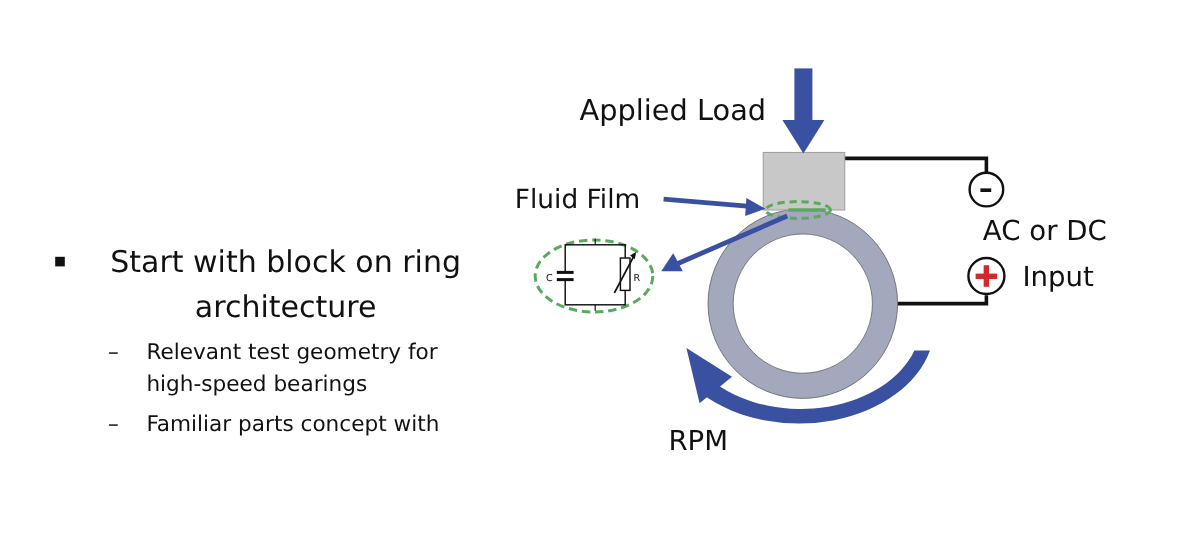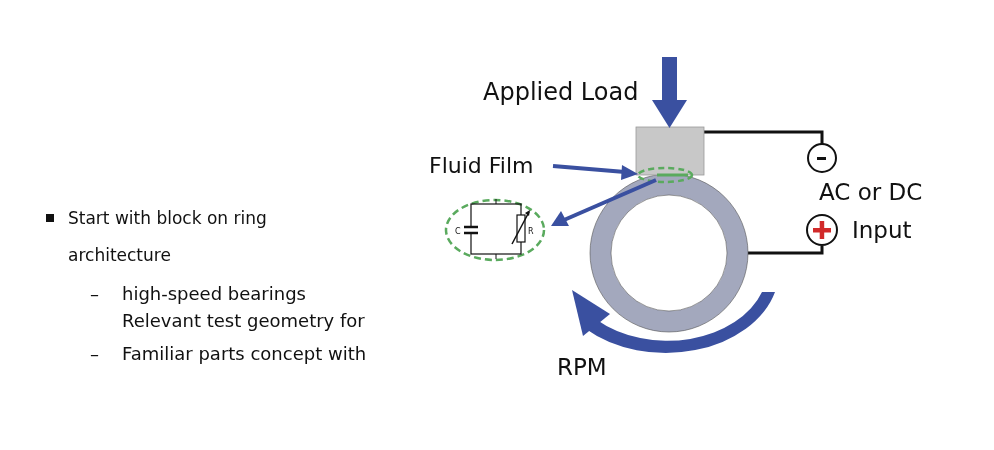--- a/index.html
+++ b/index.html
@@ -1,38 +1,38 @@
 <!DOCTYPE html>
 <html><head>
 <meta charset="utf-8">
 <style>
   html, body { margin: 0; padding: 0; background: #ffffff; }
   body { width: 994px; height: 450px; position: relative; overflow: hidden;
          font-family: "DejaVu Sans", sans-serif; color: #111; }
   .bullets { position: absolute; left: 44px; top: 200px; }
-  .l1 { position: relative; padding-left: 24px; font-size: 17px; line-height: 37px; width: 340px; }
+  .l1 { position: relative; padding-left: 24px; font-size: 25px; line-height: 37px; width: 340px; text-align: center; }
   .l1 .sq { position: absolute; left: 2px; top: 14px; width: 8px; height: 8px; background: #111; }
   .l2 { position: relative; padding-left: 78px; font-size: 18px; line-height: 27px; width: 340px; margin-top: 6px; }
   .l2 .dash { position: absolute; left: 46px; top: 0; }
   svg#diagram { position: absolute; left: 0; top: 0; }
   svg text { font-family: "DejaVu Sans", sans-serif; fill: #111; }
 </style>
 </head>
 <body>
 
 <div class="bullets">
   <div class="l1">
     <span class="sq"></span>
     <div>Start with block on ring</div>
     <div>architecture</div>
   </div>
   <div class="l2">
     <span class="dash">–</span>
+    <div>Relevant test geometry for</div>
     <div>high-speed bearings</div>
-    <div>Relevant test geometry for</div>
   </div>
   <div class="l2">
     <span class="dash">–</span>
     <div>Familiar parts concept with</div>
   </div>
 </div>
 
 <svg id="diagram" width="994" height="450" viewBox="0 0 994 450">
   <defs>
     <marker id="ah" markerWidth="10" markerHeight="10" refX="5" refY="5" orient="auto" markerUnits="userSpaceOnUse">

